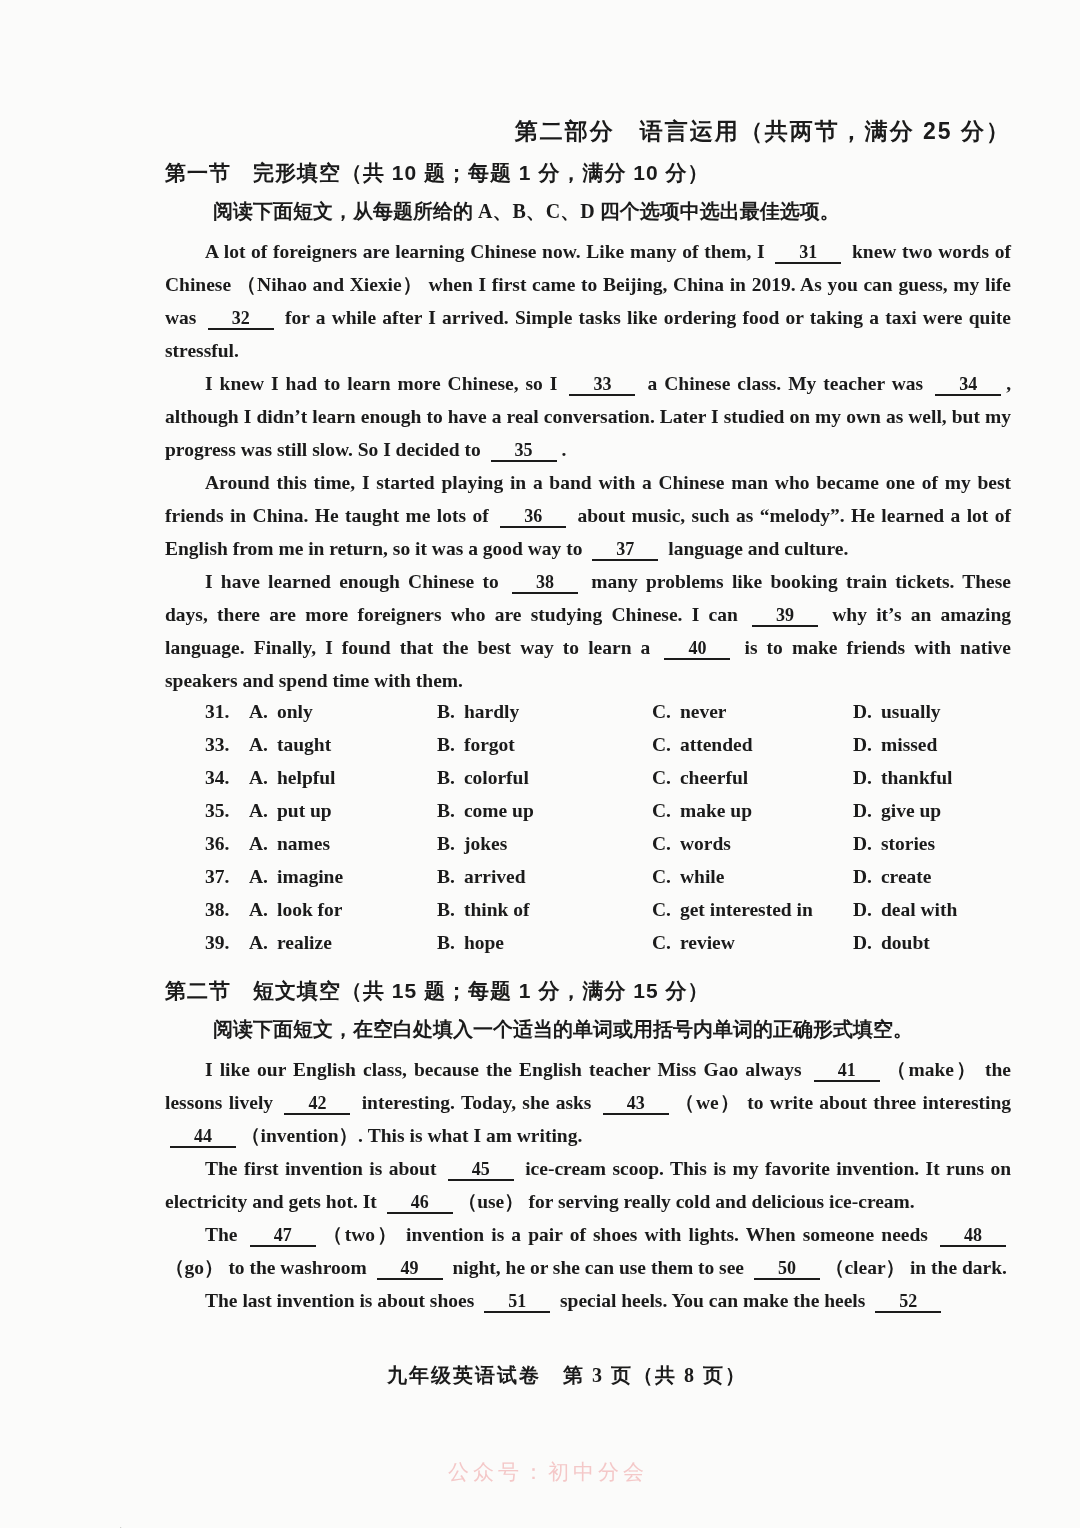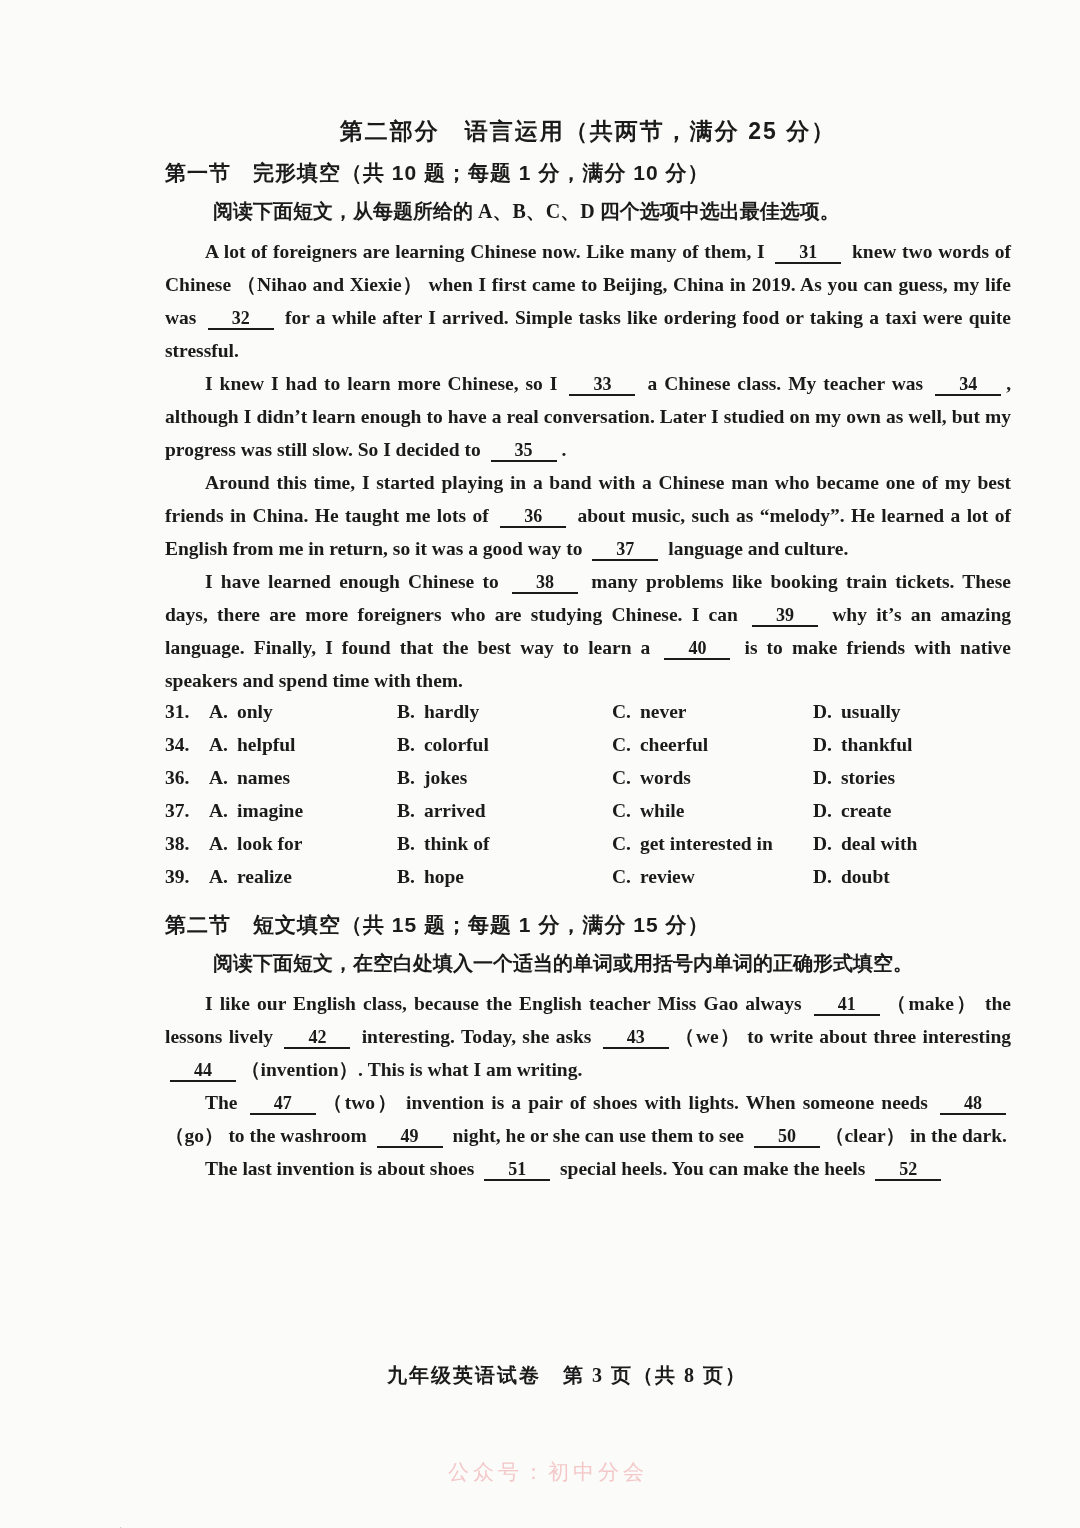--- a/index.html
+++ b/index.html
@@ -5,21 +5,21 @@
   html,body { margin:0; padding:0; }
   body {
     width:1080px; height:1528px; position:relative; overflow:hidden;
     background:#fbfbfa; color:#1b1b1b;
     font-family:"Liberation Serif", serif;
   }
   .content {
     position:absolute; left:165px; top:116px; width:846px;
   }
   .title {
-    margin:0 0 10px 0; text-align:center;
+    margin:0 0 10px 0; text-align:right;
     font-family:"Liberation Sans", sans-serif;
     font-size:23px; font-weight:700; letter-spacing:2px;
   }
   .sec-heading {
     margin:12px 0 4px 0;
     font-family:"Liberation Sans", sans-serif;
     font-size:21px; font-weight:700; letter-spacing:1px;
   }
   .instruction {
     margin:8px; font-size:20px; line-height:32px; font-weight:700;
@@ -28,21 +28,21 @@
   .para {
     margin:0; font-size:19.5px; line-height:33px; font-weight:600;
     text-align:justify; text-indent:40px;
   }
   .blank {
     display:inline-block; min-width:50px; padding:0 8px; margin:0 5px;
     text-align:center; border-bottom:2px solid #1b1b1b;
     font-size:18px; line-height:20px; font-weight:700;
     text-indent:0;
   }
-  .options { margin-top:4px; }
+  .options { margin-top:4px;margin-left:40px; }
   .opt-row {
     display:grid; grid-template-columns:44px 188px 215px 201px auto;
     height:33px; align-items:baseline;
     font-size:19.5px; font-weight:600;
   }
   .opt-cell { white-space:nowrap; }
   .letter { display:inline-block; margin-right:9px; }
   .footer {
     position:absolute; top:1362px; left:567px; transform:translateX(-50%);
     font-size:20px; font-weight:700; letter-spacing:2px; white-space:nowrap;
@@ -73,29 +73,43 @@
   <div class="options">
   <div class="opt-row">
     <span class="opt-num">31.</span>
     <span class="opt-cell"><span class="letter">A.</span><span class="word">only</span></span>
     <span class="opt-cell"><span class="letter">B.</span><span class="word">hardly</span></span>
     <span class="opt-cell"><span class="letter">C.</span><span class="word">never</span></span>
     <span class="opt-cell"><span class="letter">D.</span><span class="word">usually</span></span>
   </div>
 
 
+  <div class="opt-row">
+    <span class="opt-num">33.</span>
+    <span class="opt-cell"><span class="letter">A.</span><span class="word">taught</span></span>
+    <span class="opt-cell"><span class="letter">B.</span><span class="word">forgot</span></span>
+    <span class="opt-cell"><span class="letter">C.</span><span class="word">attended</span></span>
+    <span class="opt-cell"><span class="letter">D.</span><span class="word">missed</span></span>
+  </div>
 
   <div class="opt-row">
     <span class="opt-num">34.</span>
     <span class="opt-cell"><span class="letter">A.</span><span class="word">helpful</span></span>
     <span class="opt-cell"><span class="letter">B.</span><span class="word">colorful</span></span>
     <span class="opt-cell"><span class="letter">C.</span><span class="word">cheerful</span></span>
     <span class="opt-cell"><span class="letter">D.</span><span class="word">thankful</span></span>
   </div>
 
+  <div class="opt-row">
+    <span class="opt-num">35.</span>
+    <span class="opt-cell"><span class="letter">A.</span><span class="word">put up</span></span>
+    <span class="opt-cell"><span class="letter">B.</span><span class="word">come up</span></span>
+    <span class="opt-cell"><span class="letter">C.</span><span class="word">make up</span></span>
+    <span class="opt-cell"><span class="letter">D.</span><span class="word">give up</span></span>
+  </div>
 
   <div class="opt-row">
     <span class="opt-num">36.</span>
     <span class="opt-cell"><span class="letter">A.</span><span class="word">names</span></span>
     <span class="opt-cell"><span class="letter">B.</span><span class="word">jokes</span></span>
     <span class="opt-cell"><span class="letter">C.</span><span class="word">words</span></span>
     <span class="opt-cell"><span class="letter">D.</span><span class="word">stories</span></span>
   </div>
 
   <div class="opt-row">
@@ -121,19 +135,20 @@
     <span class="opt-cell"><span class="letter">C.</span><span class="word">review</span></span>
     <span class="opt-cell"><span class="letter">D.</span><span class="word">doubt</span></span>
   </div>
 
 </div>
 
   <h2 class="sec-heading">第二节　短文填空（共 15 题；每题 1 分，满分 15 分）</h2>
   <p class="instruction">阅读下面短文，在空白处填入一个适当的单词或用括号内单词的正确形式填空。</p>
 
   <p class="para">I like our English class, because the English teacher Miss Gao always <span class="blank">41</span>（make） the lessons lively <span class="blank">42</span> interesting. Today, she asks <span class="blank">43</span>（we） to write about three interesting <span class="blank">44</span>（invention）. This is what I am writing.</p>
+  <p class="para">The first invention is about <span class="blank">45</span> ice-cream scoop. This is my favorite invention. It runs on electricity and gets hot. It <span class="blank">46</span>（use） for serving really cold and delicious ice-cream.</p>
   <p class="para">The <span class="blank">47</span>（two） invention is a pair of shoes with lights. When someone needs <span class="blank">48</span>（go） to the washroom <span class="blank">49</span> night, he or she can use them to see <span class="blank">50</span>（clear） in the dark.</p>
   <p class="para">The last invention is about shoes <span class="blank">51</span> special heels. You can make the heels <span class="blank">52</span></p>
 </div>
 
 <div class="footer">九年级英语试卷　第 3 页（共 8 页）</div>
 <div class="wm-pink">公众号：初中分会</div>
 <div class="wm-bottom">公众号：初中分会 696</div>
 
 </body></html>

